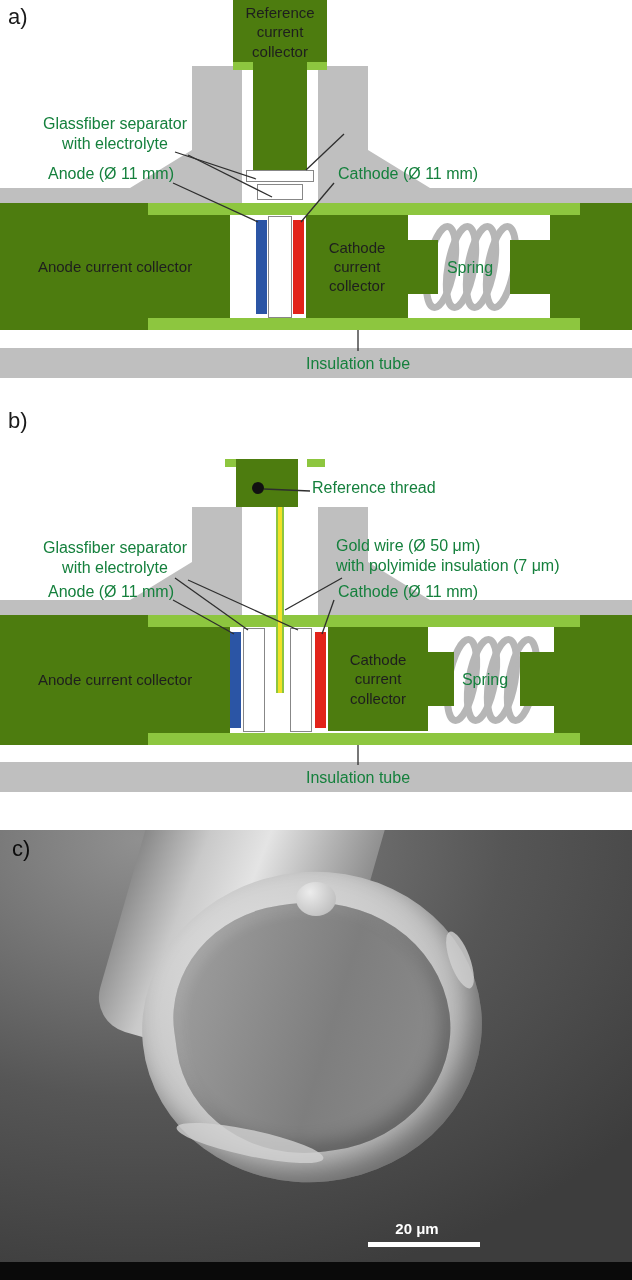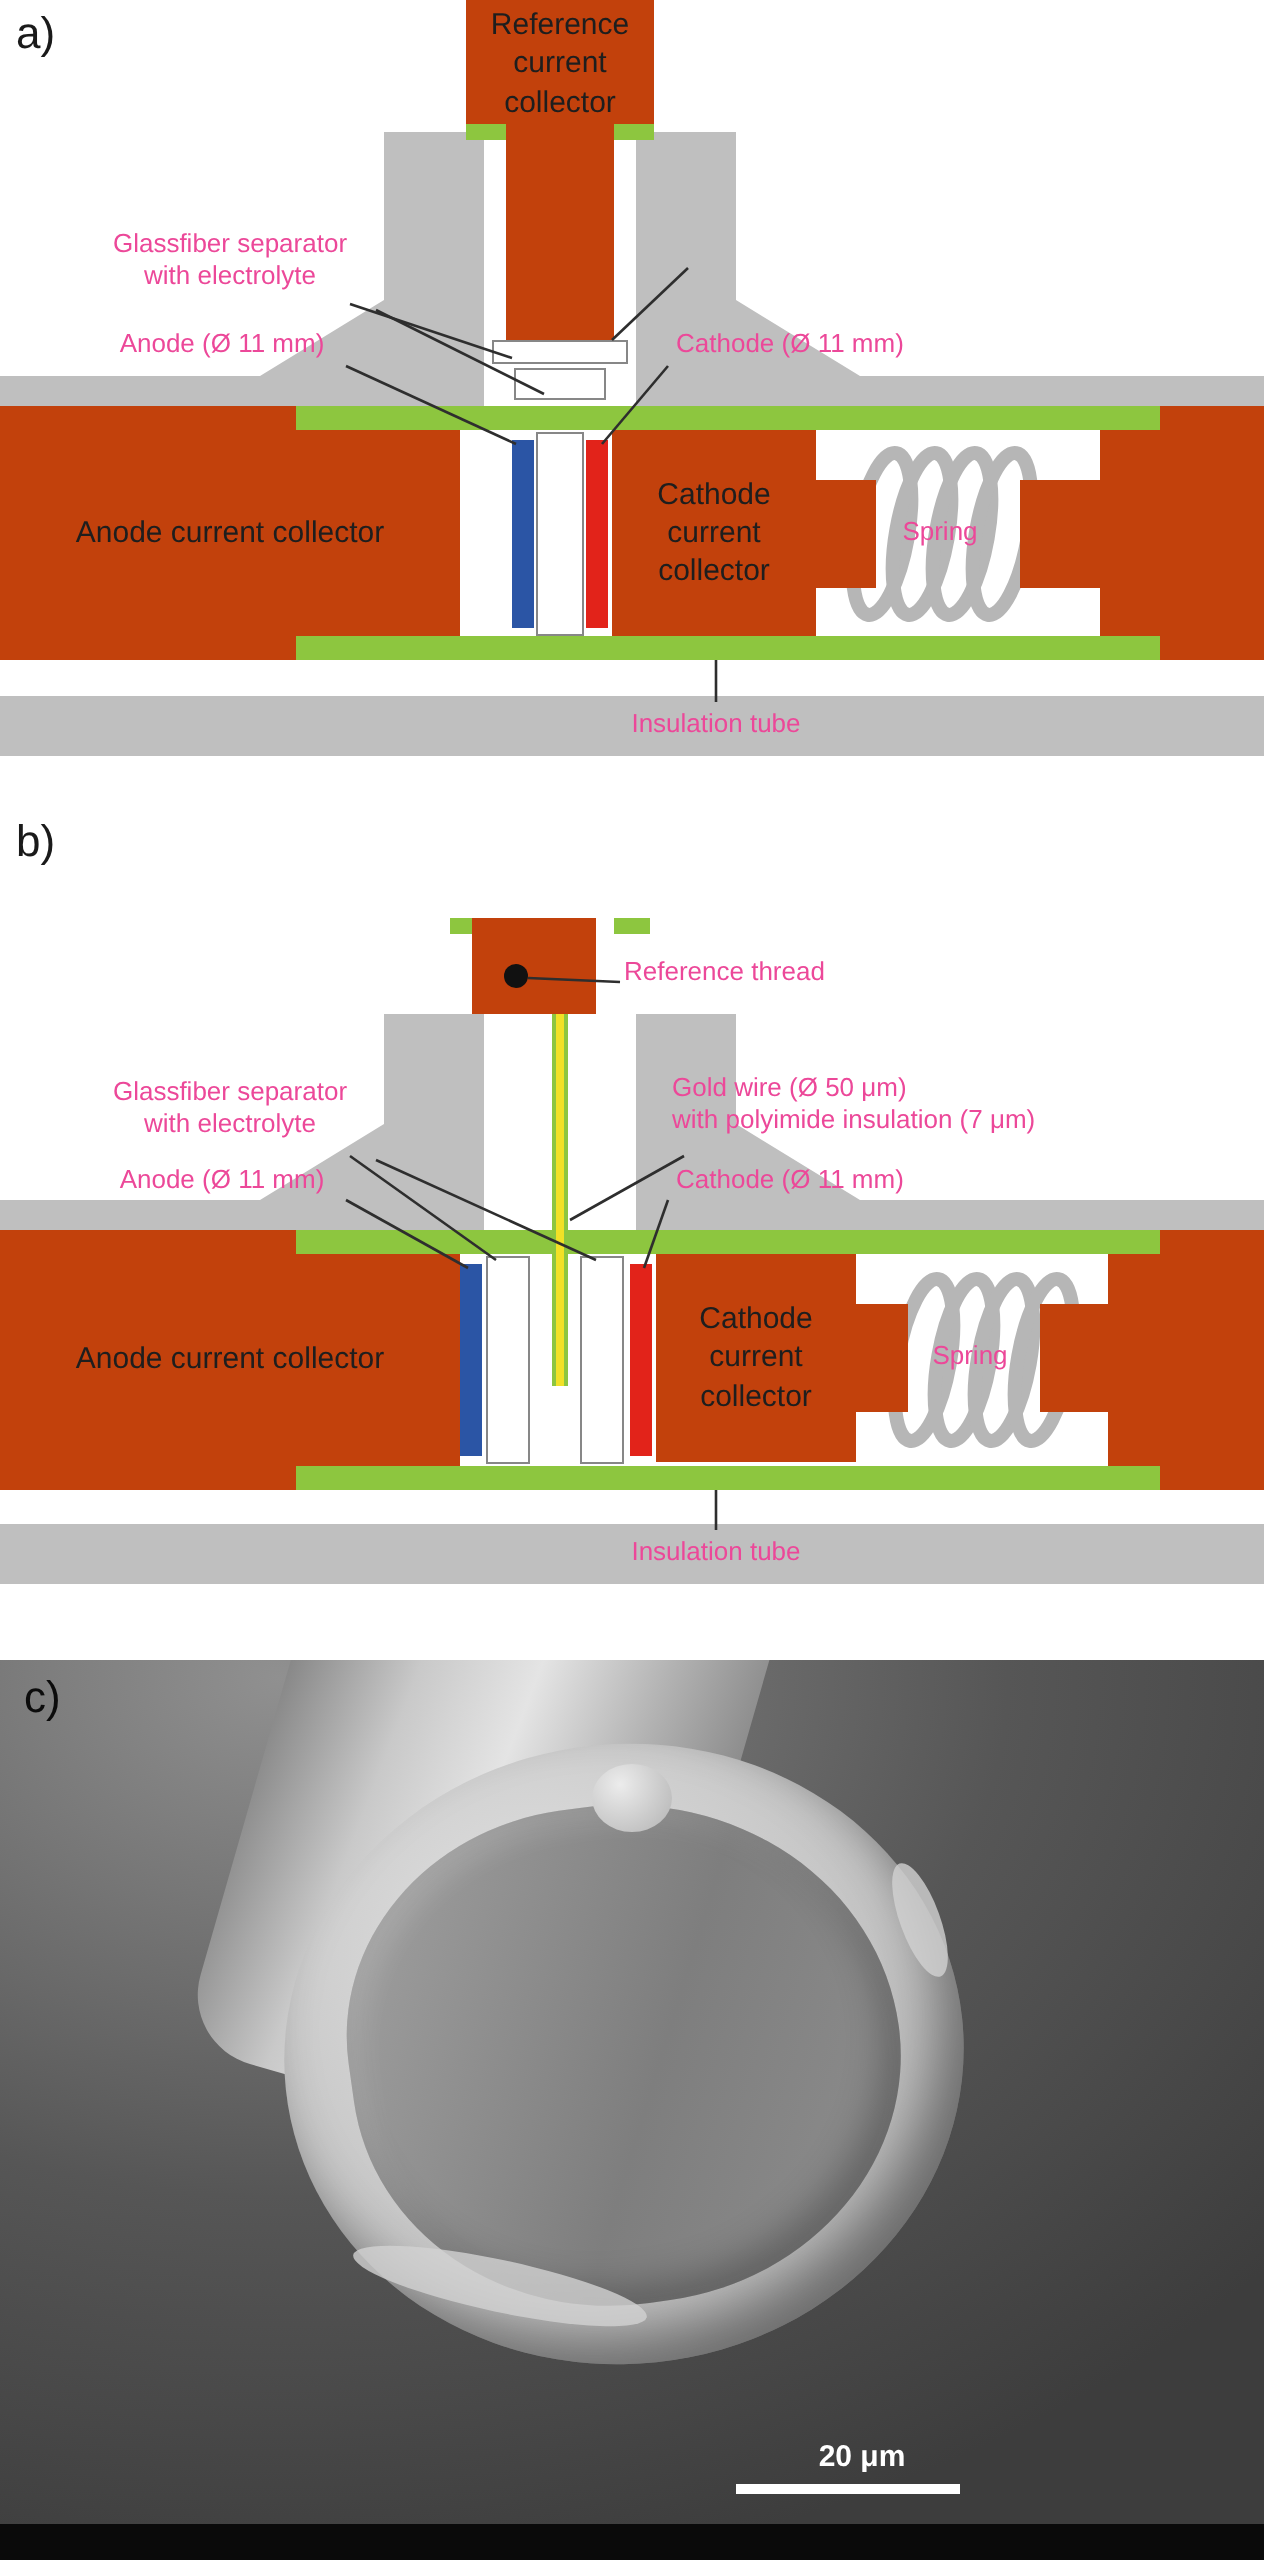--- a/index.html
+++ b/index.html
@@ -3,25 +3,25 @@
 <meta charset="utf-8">
 <style>
   html,body{margin:0;padding:0;background:#ffffff;}
   #fig{position:relative;width:632px;height:1280px;background:#fff;overflow:hidden;
        font-family:"Liberation Sans",sans-serif;color:#1a1a1a;}
   .panel{position:absolute;left:0;width:632px;overflow:hidden;}
   #panel-a{top:0;height:400px;}
   #panel-b{top:400px;height:430px;}
   #panel-c{top:830px;height:450px;background:radial-gradient(ellipse 760px 540px at 22% 2%,#909090,#565656 48%,#3d3d3d 85%);}
   .abs{position:absolute;}
-  .block{background:#c2410c;}
+  .block{background:#4d7c0f;}
   .light{background:#bfbfbf;}
   .green{background:#8dc63f;}
   .white-piece{background:#ffffff;border:1px solid #878787;box-sizing:border-box;}
-  .lbl{font-size:13px;line-height:1.25;color:#ec4899;}
+  .lbl{font-size:16px;line-height:1.25;color:#15803d;}
   .tag{font-size:22px;color:#1a1a1a;}
   .center{text-align:center;}
   .nowrap{white-space:nowrap;}
   .blocktext{display:flex;align-items:center;justify-content:center;text-align:center;
              font-size:15px;line-height:1.28;color:#1e1e1e;}
   svg.layer{position:absolute;left:0;top:0;pointer-events:none;}
   .wall{fill:#bfbfbf;}
   .spring-loop{fill:none;stroke:#b6b6b6;stroke-width:7;}
   .leader{stroke:#2e2e2e;stroke-width:1.3;fill:none;}
   
@@ -178,18 +178,18 @@
 
   <div class="panel" id="panel-c">
     <div class="abs shaft" style="left:130px;top:-90px;width:230px;height:320px;"></div>
     <div class="abs rim" style="left:142px;top:42px;width:340px;height:310px;"></div>
     <div class="abs face" style="left:175px;top:72px;width:275px;height:250px;"></div>
     <div class="abs bump" style="left:296px;top:52px;width:40px;height:34px;"></div>
     <div class="abs flake" style="left:175px;top:300px;width:150px;height:26px;transform:rotate(12deg);"></div>
     <div class="abs flake" style="left:430px;top:120px;width:60px;height:20px;transform:rotate(70deg);"></div>
 
     <div class="abs tag" style="left:12px;top:6px;color:#0c0c0c;">c)</div>
-    <div class="abs scale-text center" style="left:371px;top:390px;width:120px;">20 μm</div>
+    <div class="abs scale-text center" style="left:357px;top:390px;width:120px;">20 μm</div>
     <div class="abs scale-bar" style="left:368px;top:412px;width:112px;height:5px;"></div>
     <div class="abs black-strip" style="left:0;top:432px;width:632px;height:18px;"></div>
   </div>
 
 </div>
 
 </body></html>

